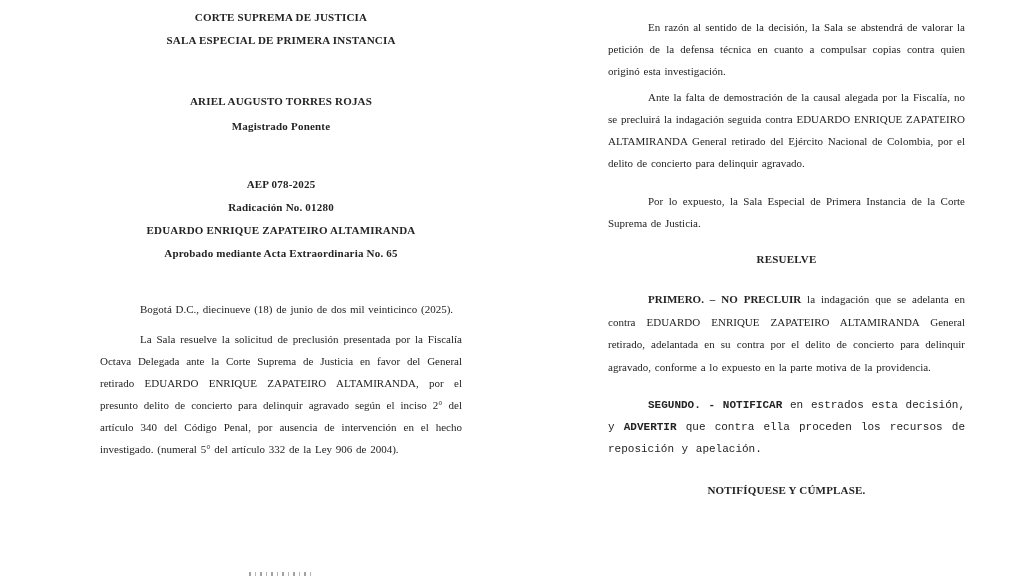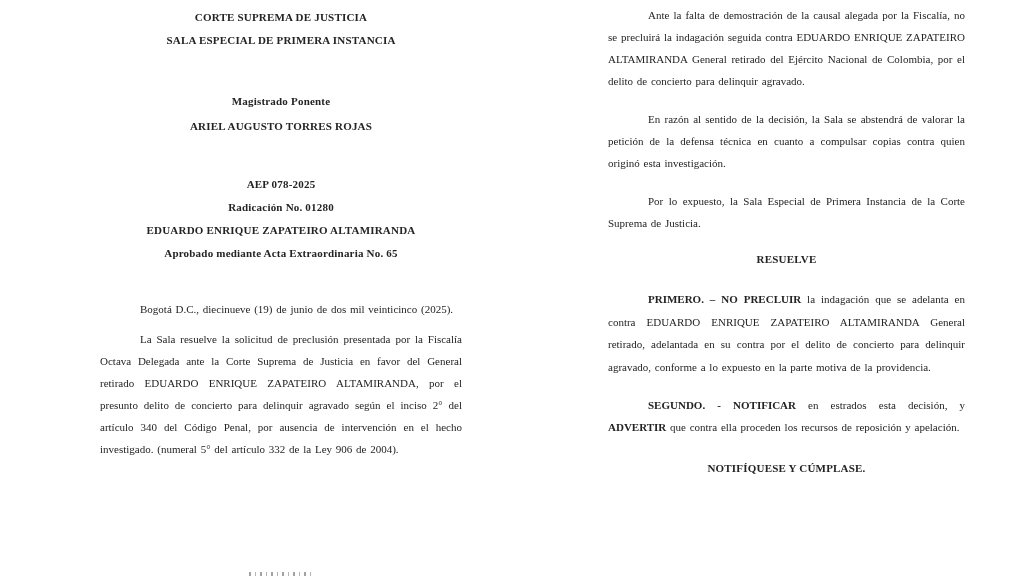--- a/index.html
+++ b/index.html
@@ -46,21 +46,21 @@
     line-height: 26px;
   }
   .h-vistos   { margin-top: 15px; line-height: 37px; }
   .para-body  { margin-top: 6px;  line-height: 22px; }
 
   .para-r1    { margin-top: 4px; }
   .para-r2    { margin-top: 16px; }
   .para-r3    { margin-top: 16px; }
   .h-resuelve { margin-top: 14px; line-height: 22px; }
   .para-r4    { margin-top: 18px; line-height: 22.5px; }
-  .para-r5    { margin-top: 16px; }
+  .para-r5    { margin-top: 16px; font-family: Liberation Mono, monospace; }
   .h-closing  { margin-top: 19px; line-height: 22px; }
 
   b { font-weight: bold; }
 
   
   .clipped-fragment {
     position: absolute;
     left: 249px;
     top: 572px;
     width: 62px;
@@ -79,43 +79,43 @@
 <body>
 
 <div class="page" id="page-left">
 
   <div class="heading lh23 block-court">
     <div>CORTE SUPREMA DE JUSTICIA</div>
     <div>SALA ESPECIAL DE PRIMERA INSTANCIA</div>
   </div>
 
   <div class="heading lh25 block-judge">
+    <div>ARIEL AUGUSTO TORRES ROJAS</div>
     <div>Magistrado Ponente</div>
-    <div>ARIEL AUGUSTO TORRES ROJAS</div>
   </div>
 
   <div class="heading lh23 block-case">
     <div>AEP 078-2025</div>
     <div>Radicación No. 01280</div>
     <div>EDUARDO ENRIQUE ZAPATEIRO ALTAMIRANDA</div>
     <div>Aprobado mediante Acta Extraordinaria No. 65</div>
   </div>
 
-  <div class="para para-date">Bogotá D.C., diecinueve (19) de junio de dos mil veinticinco (2025).</div>
+  <div class="para para-date">Bogotá D.C., diecinueve (18) de junio de dos mil veinticinco (2025).</div>
 
 
   <div class="para para-body">La Sala resuelve la solicitud de preclusión presentada por la Fiscalía Octava Delegada ante la Corte Suprema de Justicia en favor del General retirado EDUARDO ENRIQUE ZAPATEIRO ALTAMIRANDA, por el presunto delito de concierto para delinquir agravado según el inciso 2° del artículo 340 del Código Penal, por ausencia de intervención en el hecho investigado. (numeral 5° del artículo 332 de la Ley 906 de 2004).</div>
 
 </div>
 
 <div class="page" id="page-right">
 
+  <div class="para para-r2">En razón al sentido de la decisión, la Sala se abstendrá de valorar la petición de la defensa técnica en cuanto a compulsar copias contra quien originó esta investigación.</div>
+
   <div class="para para-r1">Ante la falta de demostración de la causal alegada por la Fiscalía, no se precluirá la indagación seguida contra EDUARDO ENRIQUE ZAPATEIRO ALTAMIRANDA General retirado del Ejército Nacional de Colombia, por el delito de concierto para delinquir agravado.</div>
-
-  <div class="para para-r2">En razón al sentido de la decisión, la Sala se abstendrá de valorar la petición de la defensa técnica en cuanto a compulsar copias contra quien originó esta investigación.</div>
 
   <div class="para para-r3">Por lo expuesto, la Sala Especial de Primera Instancia de la Corte Suprema de Justicia.</div>
 
   <div class="heading h-resuelve">RESUELVE</div>
 
   <div class="para para-r4"><b>PRIMERO. – NO PRECLUIR</b><span> la indagación que se adelanta en contra EDUARDO ENRIQUE ZAPATEIRO ALTAMIRANDA General retirado, adelantada en su contra por el delito de concierto para delinquir agravado, conforme a lo expuesto en la parte motiva de la providencia.</span></div>
 
   <div class="para para-r5"><b>SEGUNDO. - NOTIFICAR</b><span> en estrados esta decisión, y </span><b>ADVERTIR</b><span> que contra ella proceden los recursos de reposición y apelación.</span></div>
 
   <div class="heading h-closing">NOTIFÍQUESE Y CÚMPLASE.</div>

